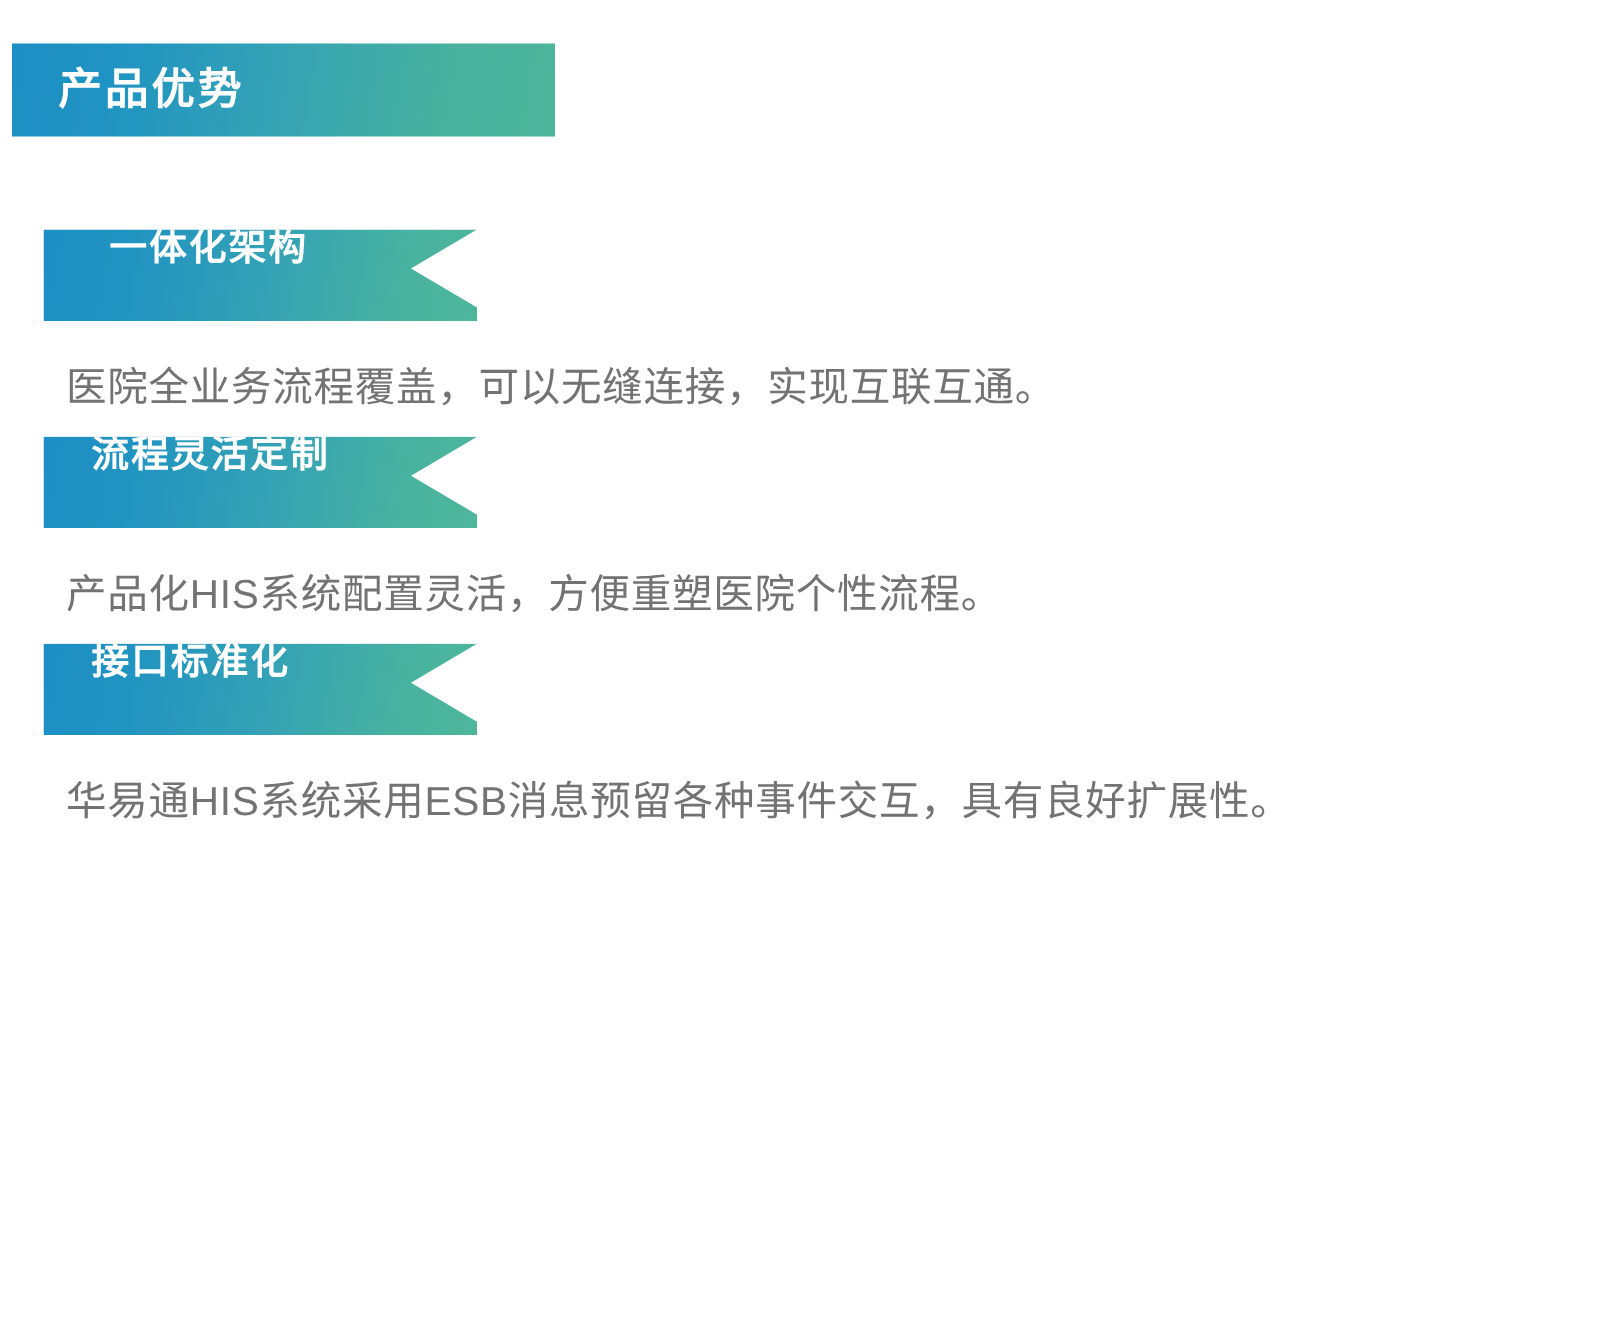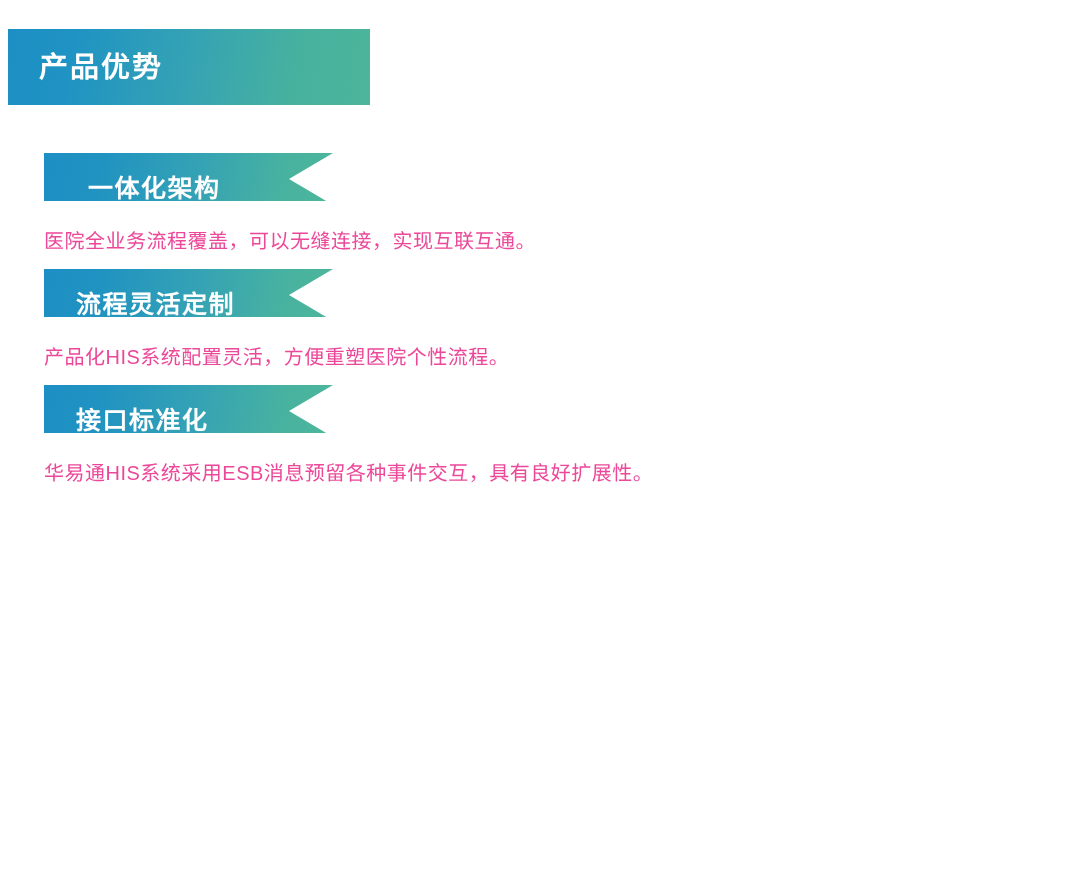--- a/index.html
+++ b/index.html
@@ -15,21 +15,21 @@
     overflow: hidden;
     position: relative;
   }
 
   
   #page-header-banner {
     position: absolute;
     left: 8px;
     top: 29px;
     width: 362px;
-    height: 76px;
+    height: 62px;
     background: linear-gradient(100deg, #1d8fc4 0%, #1f93c3 18%, #35a3b4 50%, #47b19f 78%, #4cb59a 100%);
     display: flex;
     align-items: center;
     box-sizing: border-box;
   }
   #page-header-banner .header-title {
     color: #ffffff;
     font-size: 29px;
     font-weight: bold;
     letter-spacing: 2px;
@@ -45,26 +45,26 @@
     top: 153px;
     width: 1080px;
   }
   .advantage-item {
     position: relative;
     margin-bottom: 15px;
   }
 
   .ribbon {
     position: relative;
-    margin-left: 44px;
+    margin-left: 29px;
     width: 289px;
-    height: 48px;
+    height: 61px;
     background: linear-gradient(100deg, #1d8fc4 0%, #2093c1 20%, #34a2b5 52%, #48b2a0 82%, #4db69a 100%);
     display: flex;
-    align-items: flex-end;
+    align-items: flex-start;
     box-sizing: border-box;
     -webkit-clip-path: polygon(0 0, 100% 0, 100% 100%, 0 100%);
     clip-path: polygon(0 0, 100% 0, 100% 100%, 0 100%);
   }
   
   .ribbon::after {
     content: "";
     position: absolute;
     right: 0;
     top: 0;
@@ -83,22 +83,22 @@
     white-space: nowrap;
     position: relative;
     z-index: 2;
   }
 
   .advantage-desc {
     margin: 0;
     padding: 0;
     margin-left: 44px;
     margin-top: 27px;
-    color: #ec4899;
-    font-size: 20px;
+    color: #737373;
+    font-size: 27px;
     line-height: 1.3;
     letter-spacing: 0.5px;
     white-space: nowrap;
   }
 </style>
 </head>
 <body>
 
 <div id="page-header-banner">
   <div class="header-title">产品优势</div>

